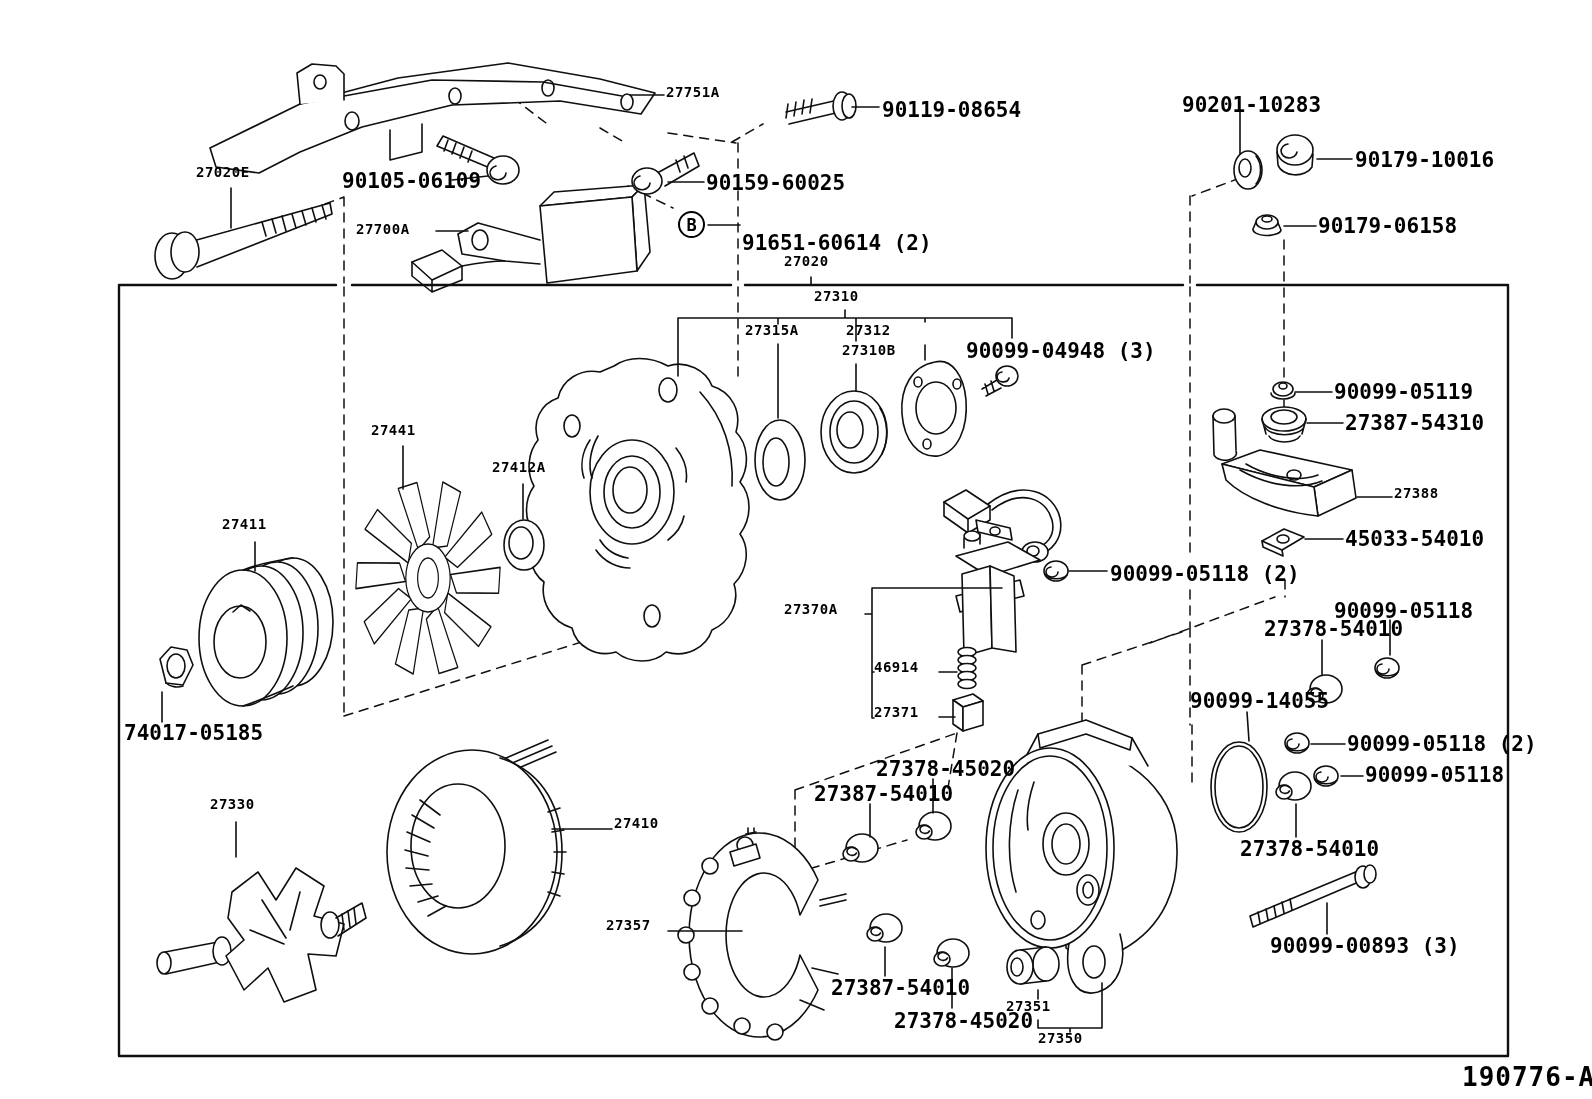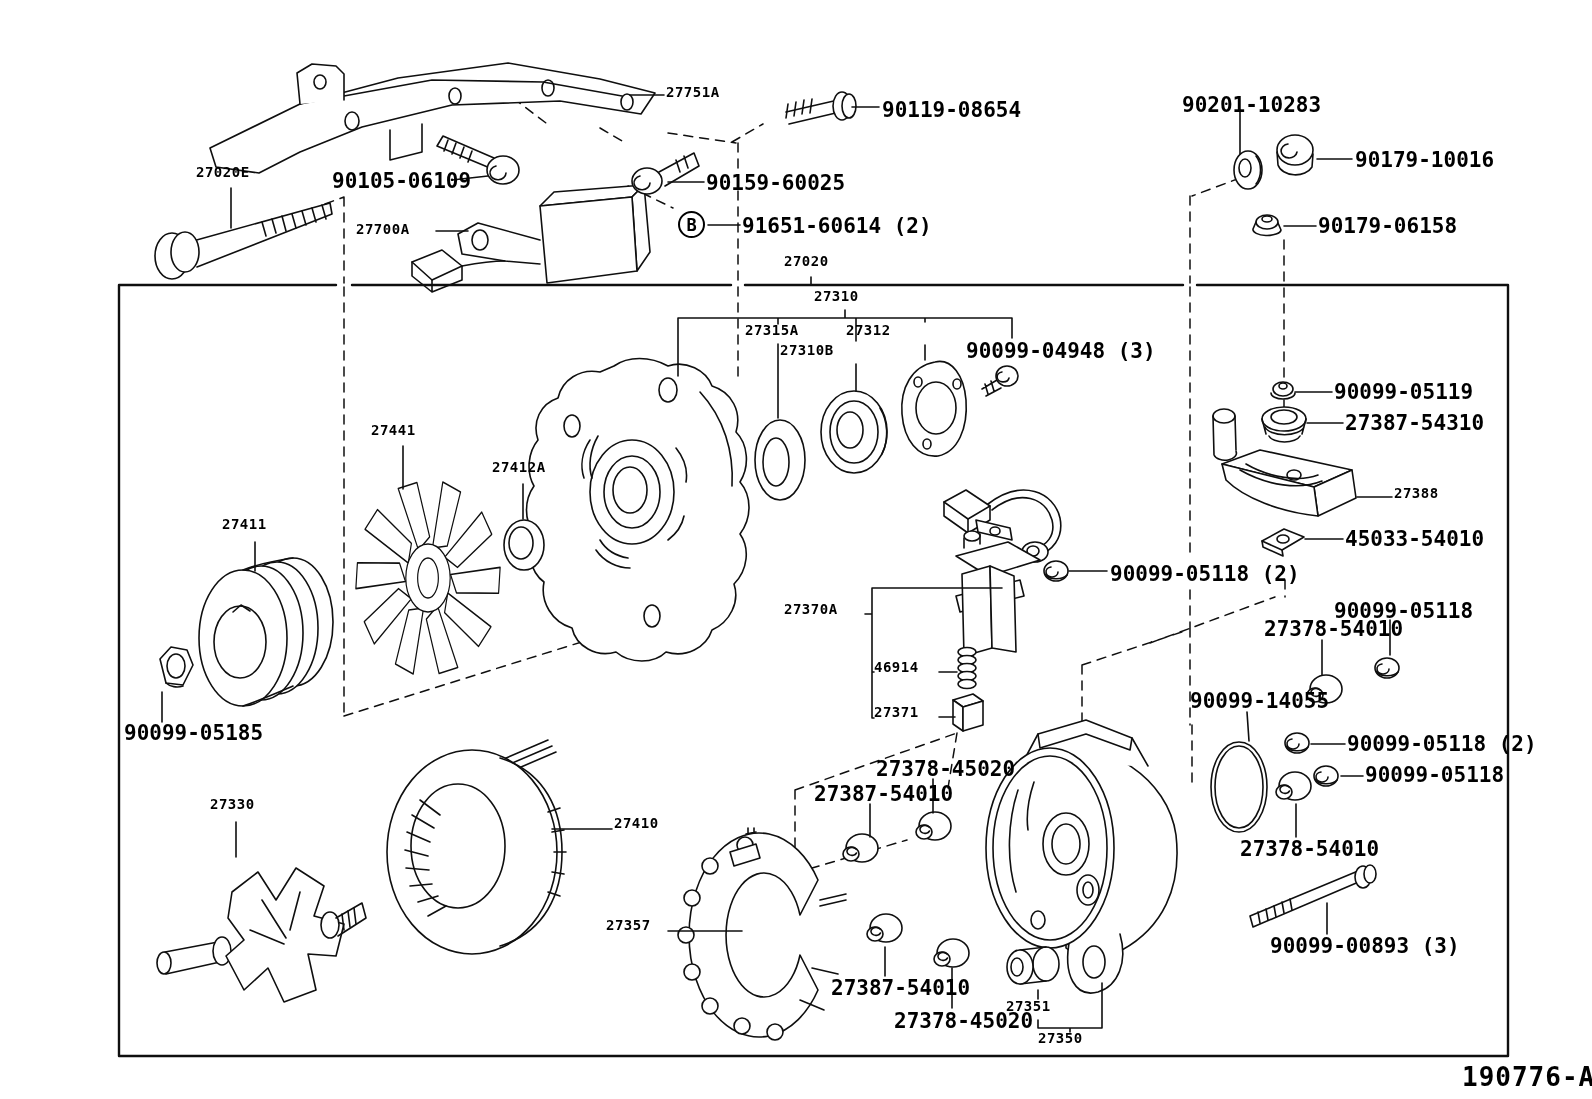--- a/index.html
+++ b/index.html
@@ -393,39 +393,39 @@
              M885,947 L885,976
              M952,968 L952,1008
              M1038,990 L1038,999
              M1102,983 L1102,1028 M1038,1028 L1102,1028 M1038,1020 L1038,1028 M1070,1028 L1070,1032"></path>
   </g>
 </g>
 </svg>
 
 <div class="lbl lg" style="left:666px;top:85px">27751A</div>
 <div class="lbl lg" style="left:196px;top:165px">27020E</div>
-<div class="lbl sm" style="left:332px;top:170px">90105-06109</div>
+<div class="lbl sm" style="left:342px;top:170px">90105-06109</div>
 <div class="lbl lg" style="left:356px;top:222px">27700A</div>
 <div class="lbl sm" style="left:706px;top:172px">90159-60025</div>
 <div class="b-callout" style="left:678px;top:211px">B</div>
-<div class="lbl sm" style="left:742px;top:215px">91651-60614 (2)</div>
+<div class="lbl sm" style="left:742px;top:232px">91651-60614 (2)</div>
 <div class="lbl sm" style="left:882px;top:99px">90119-08654</div>
 <div class="lbl sm" style="left:1182px;top:94px">90201-10283</div>
 <div class="lbl sm" style="left:1355px;top:149px">90179-10016</div>
 <div class="lbl sm" style="left:1318px;top:215px">90179-06158</div>
 <div class="lbl lg" style="left:784px;top:254px">27020</div>
 <div class="lbl lg" style="left:814px;top:289px">27310</div>
 <div class="lbl lg" style="left:745px;top:323px">27315A</div>
-<div class="lbl lg" style="left:780px;top:343px">27310B</div>
+<div class="lbl lg" style="left:842px;top:343px">27310B</div>
 <div class="lbl lg" style="left:846px;top:323px">27312</div>
 <div class="lbl sm" style="left:966px;top:340px">90099-04948 (3)</div>
 <div class="lbl lg" style="left:371px;top:423px">27441</div>
 <div class="lbl lg" style="left:492px;top:460px">27412A</div>
 <div class="lbl lg" style="left:222px;top:517px">27411</div>
-<div class="lbl sm" style="left:124px;top:722px">90099-05185</div>
+<div class="lbl sm" style="left:124px;top:722px">74017-05185</div>
 <div class="lbl lg" style="left:210px;top:797px">27330</div>
 <div class="lbl lg" style="left:614px;top:816px">27410</div>
 <div class="lbl lg" style="left:606px;top:918px">27357</div>
 <div class="lbl lg" style="left:784px;top:602px">27370A</div>
 <div class="lbl lg" style="left:874px;top:660px">46914</div>
 <div class="lbl lg" style="left:874px;top:705px">27371</div>
 <div class="lbl sm" style="left:1110px;top:563px">90099-05118 (2)</div>
 <div class="lbl sm" style="left:1334px;top:381px">90099-05119</div>
 <div class="lbl sm" style="left:1345px;top:412px">27387-54310</div>
 <div class="lbl lg" style="left:1394px;top:486px">27388</div>

